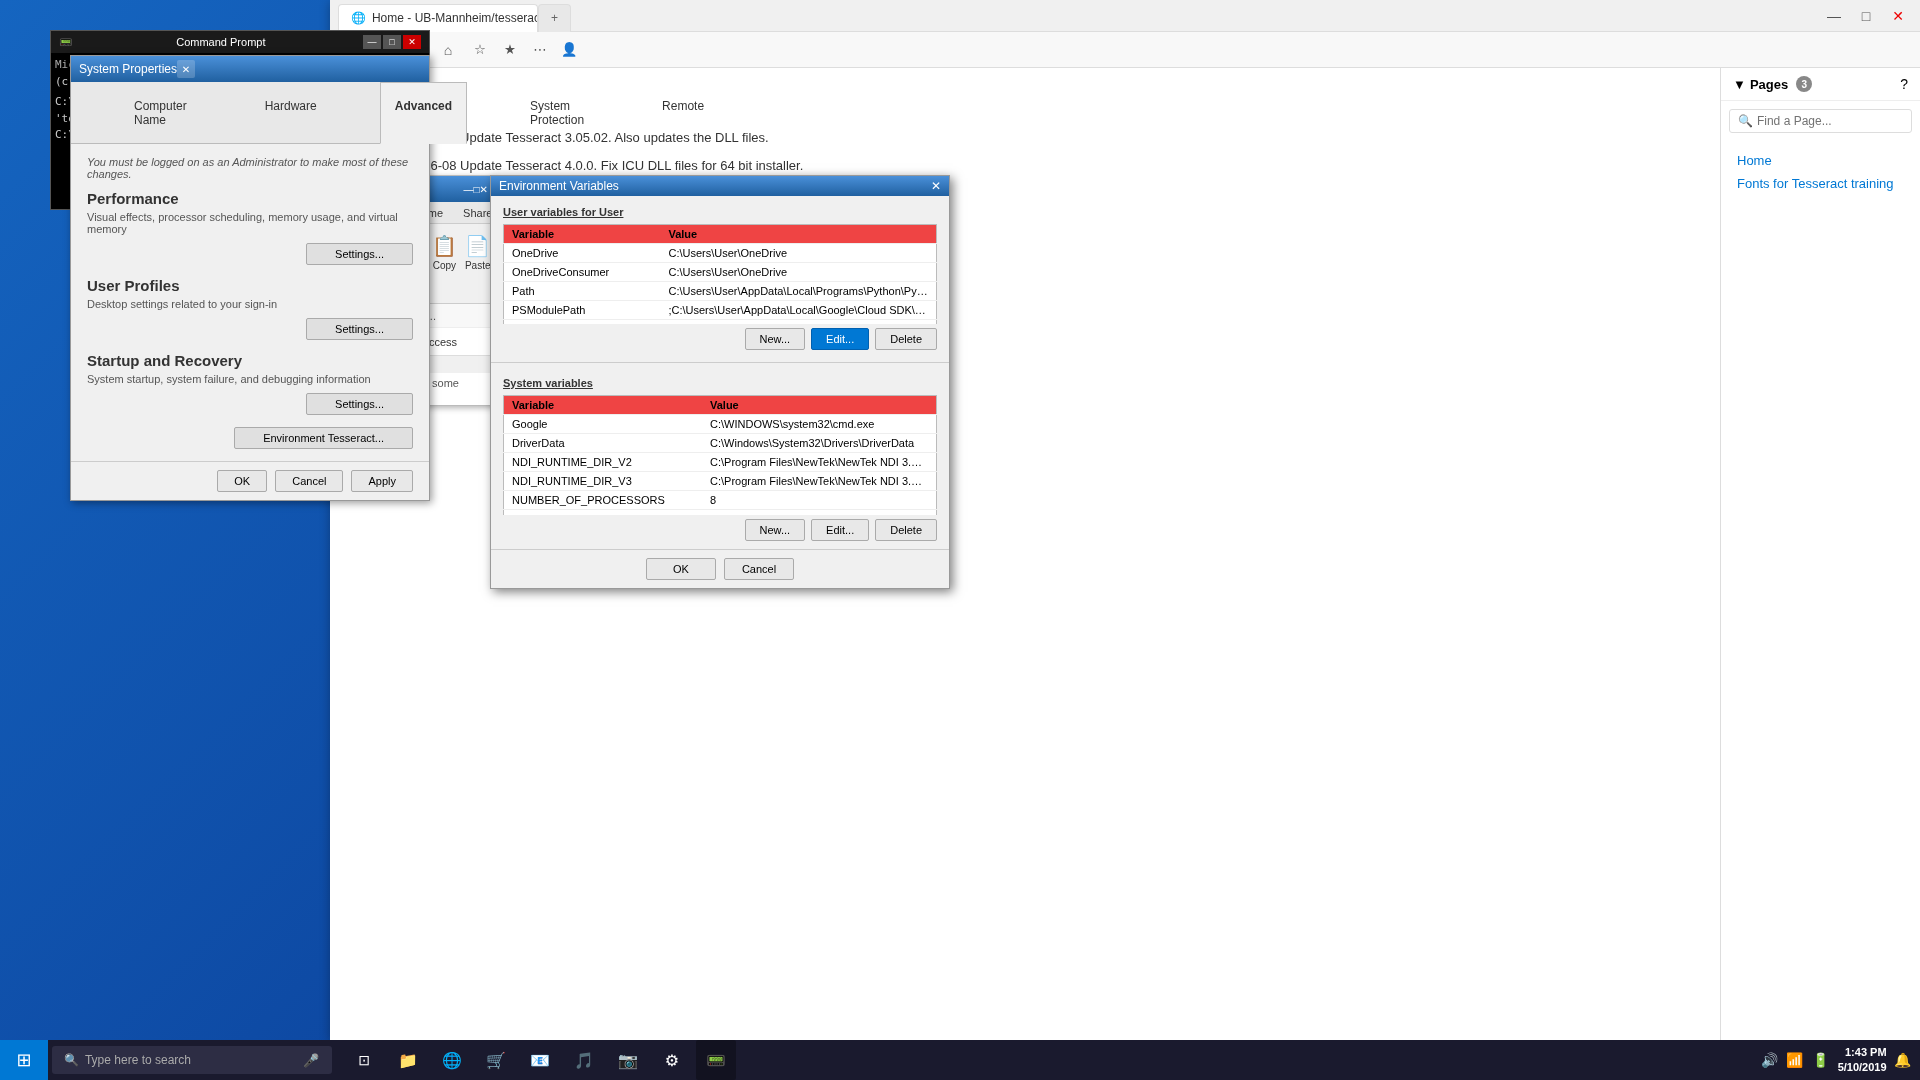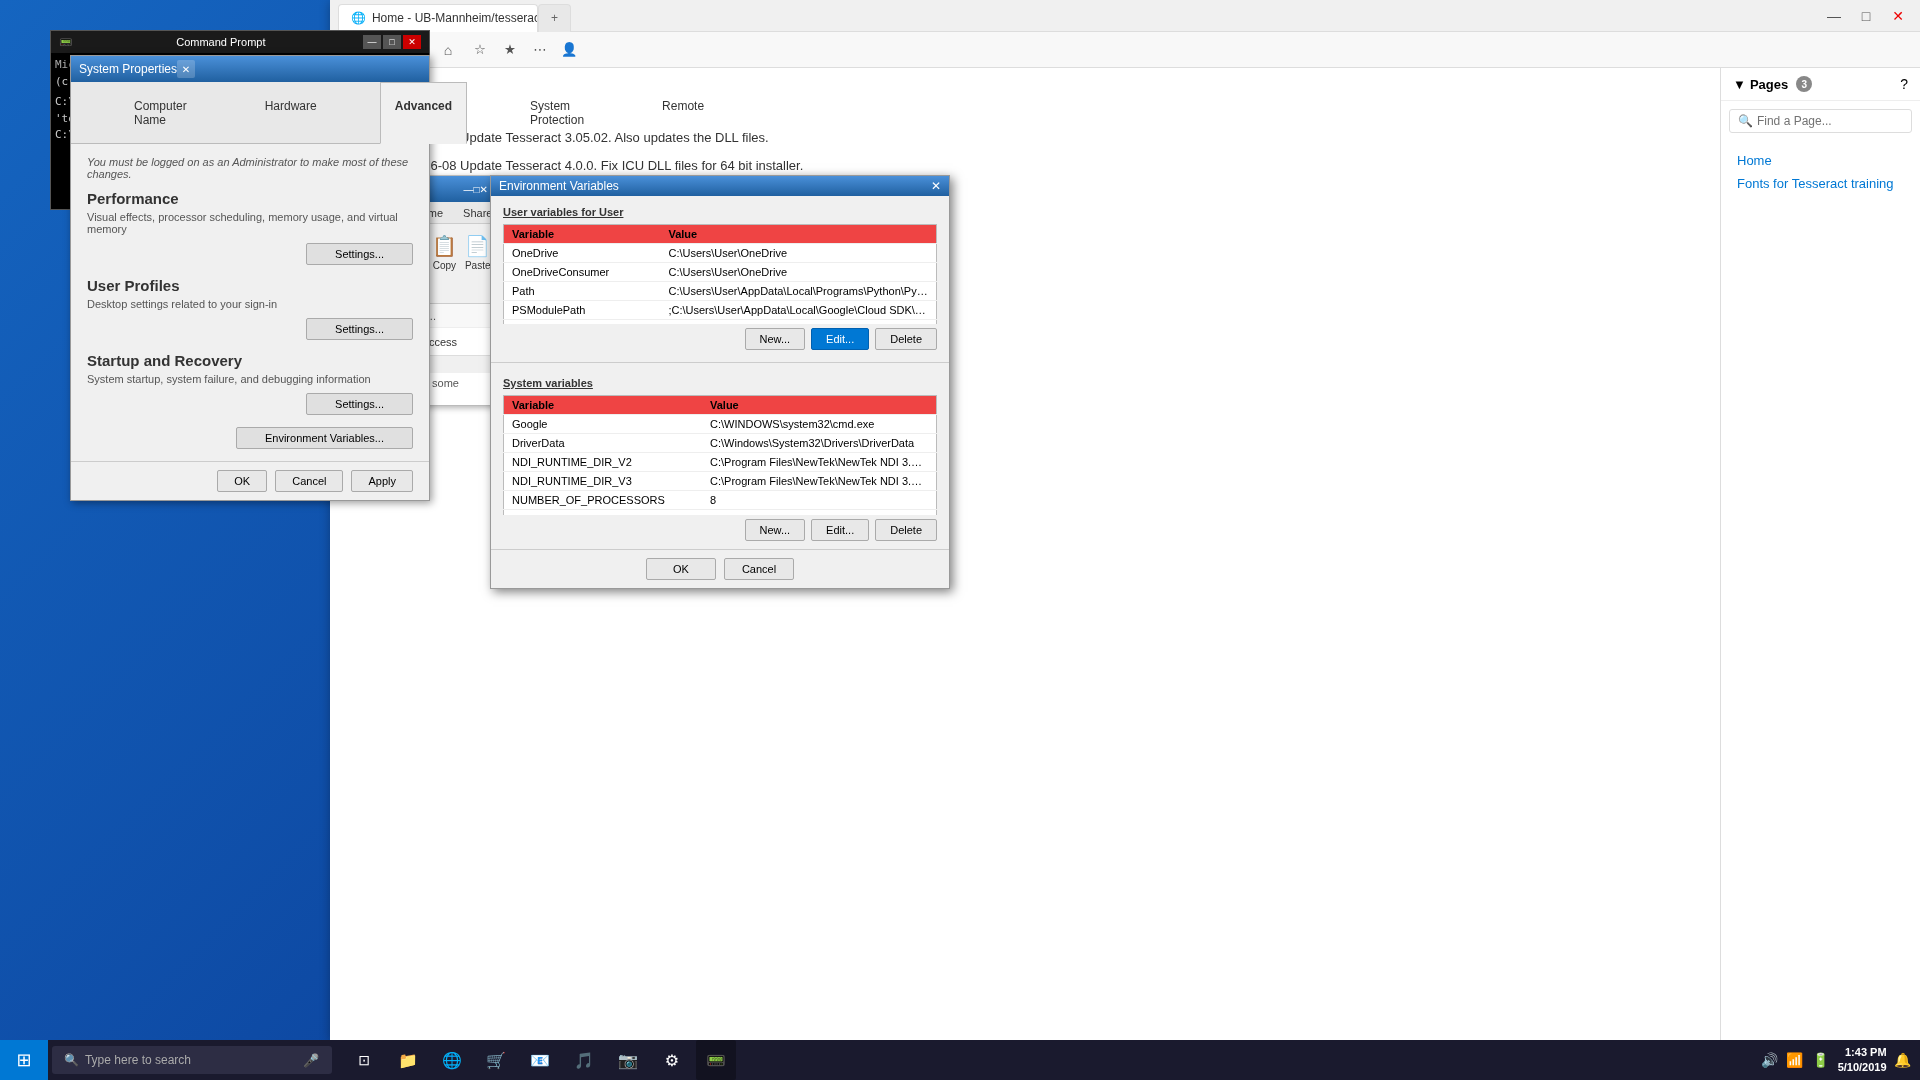--- a/index.html
+++ b/index.html
@@ -675,21 +675,21 @@
       <button class="dialog-settings-btn">Settings...</button>
       <div style="clear:both;"></div>
     </div>
     <div class="dialog-section">
       <div class="dialog-section-title">Startup and Recovery</div>
       <div class="dialog-section-desc">System startup, system failure, and debugging information</div>
       <button class="dialog-settings-btn">Settings...</button>
       <div style="clear:both;"></div>
     </div>
     <div style="margin-top:8px;text-align:right;">
-      <button class="dialog-settings-btn" style="float:none;">Environment Variables...</button>
+      <button class="dialog-settings-btn" style="float:none;">Environment Tesseract...</button>
     </div>
   </div>
   <div class="dialog-bottom-btns">
     <button class="dialog-bottom-btn">OK</button>
     <button class="dialog-bottom-btn">Cancel</button>
     <button class="dialog-bottom-btn">Apply</button>
   </div>
 </div>
 
 <div class="file-explorer">

